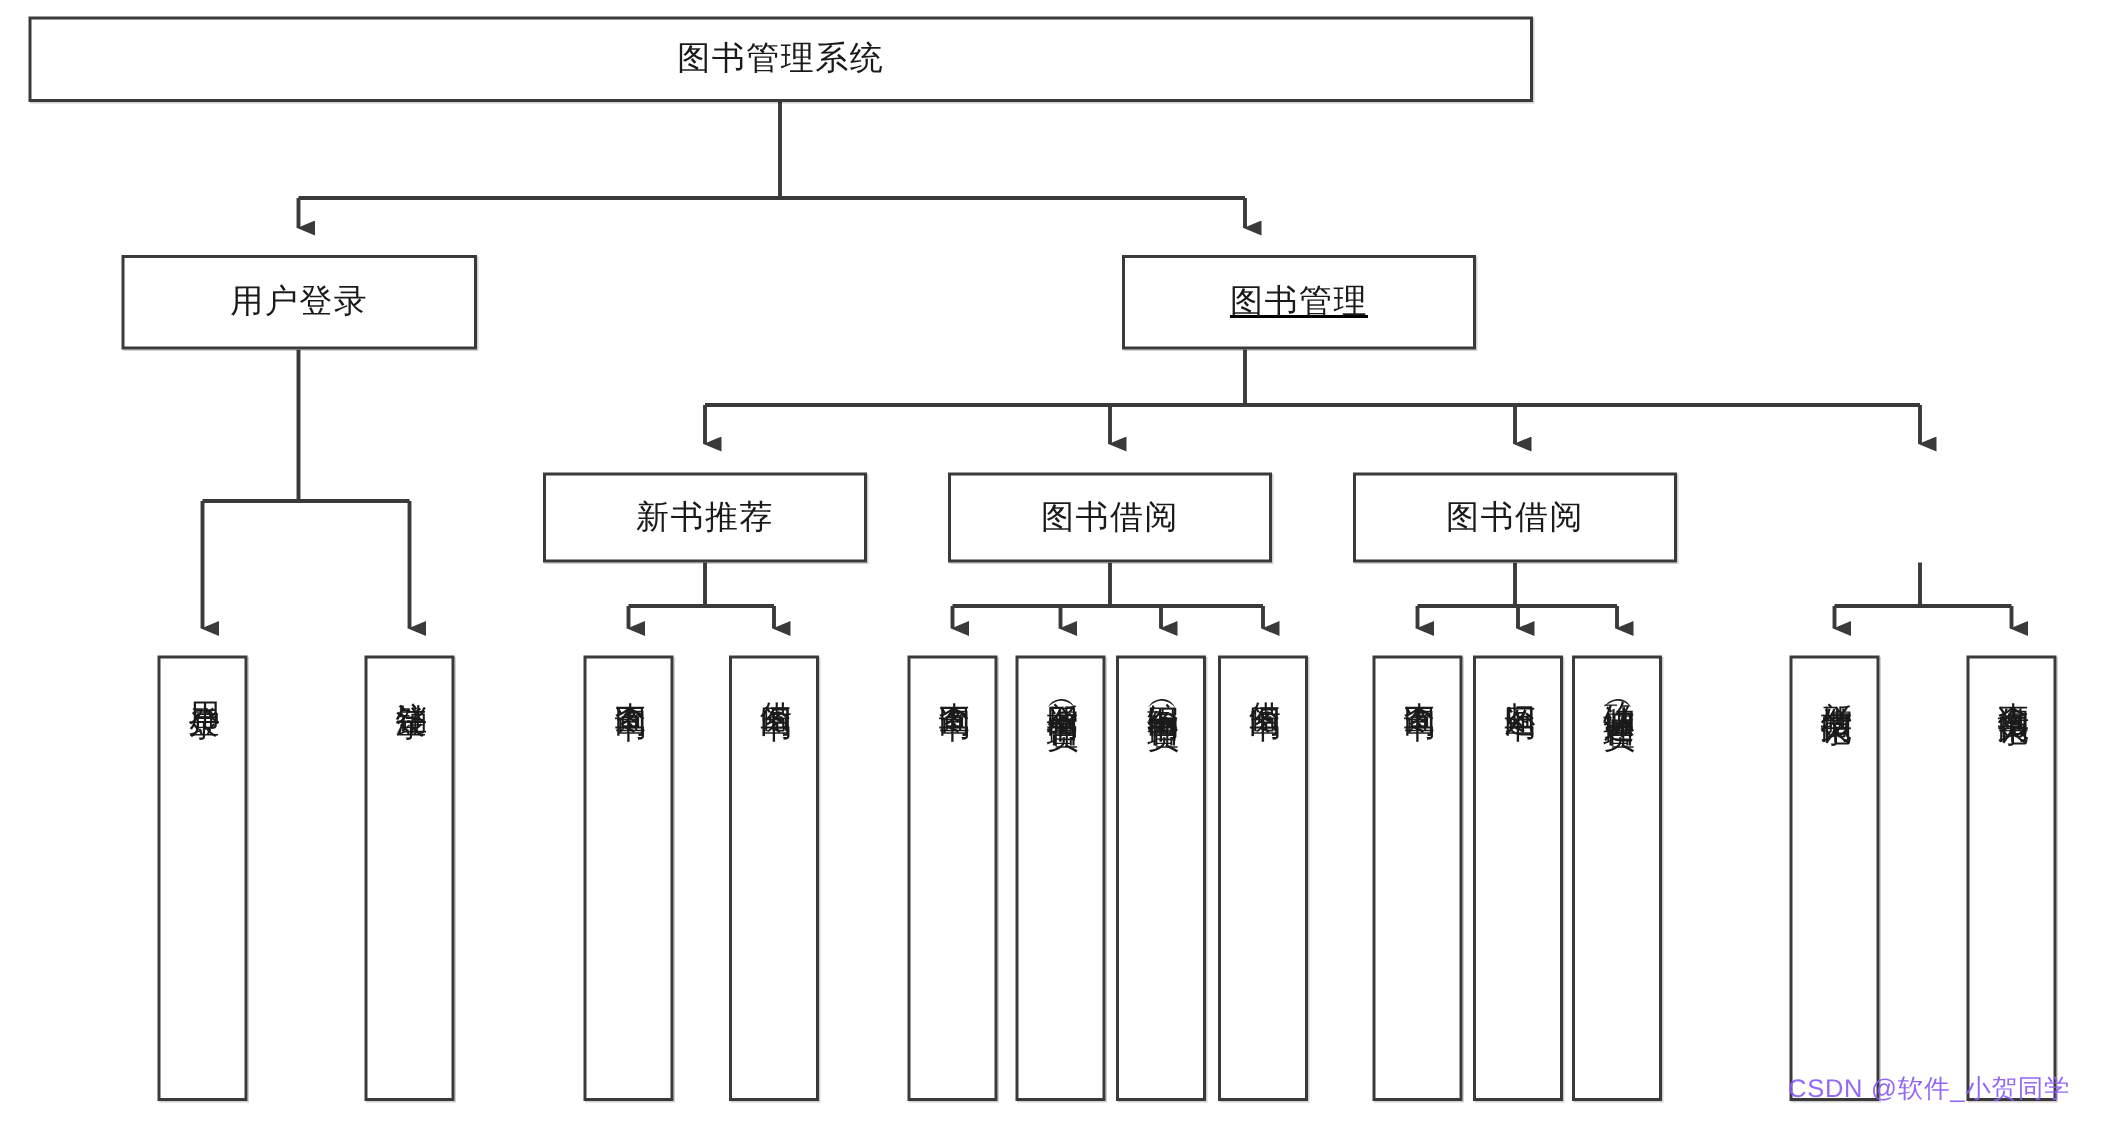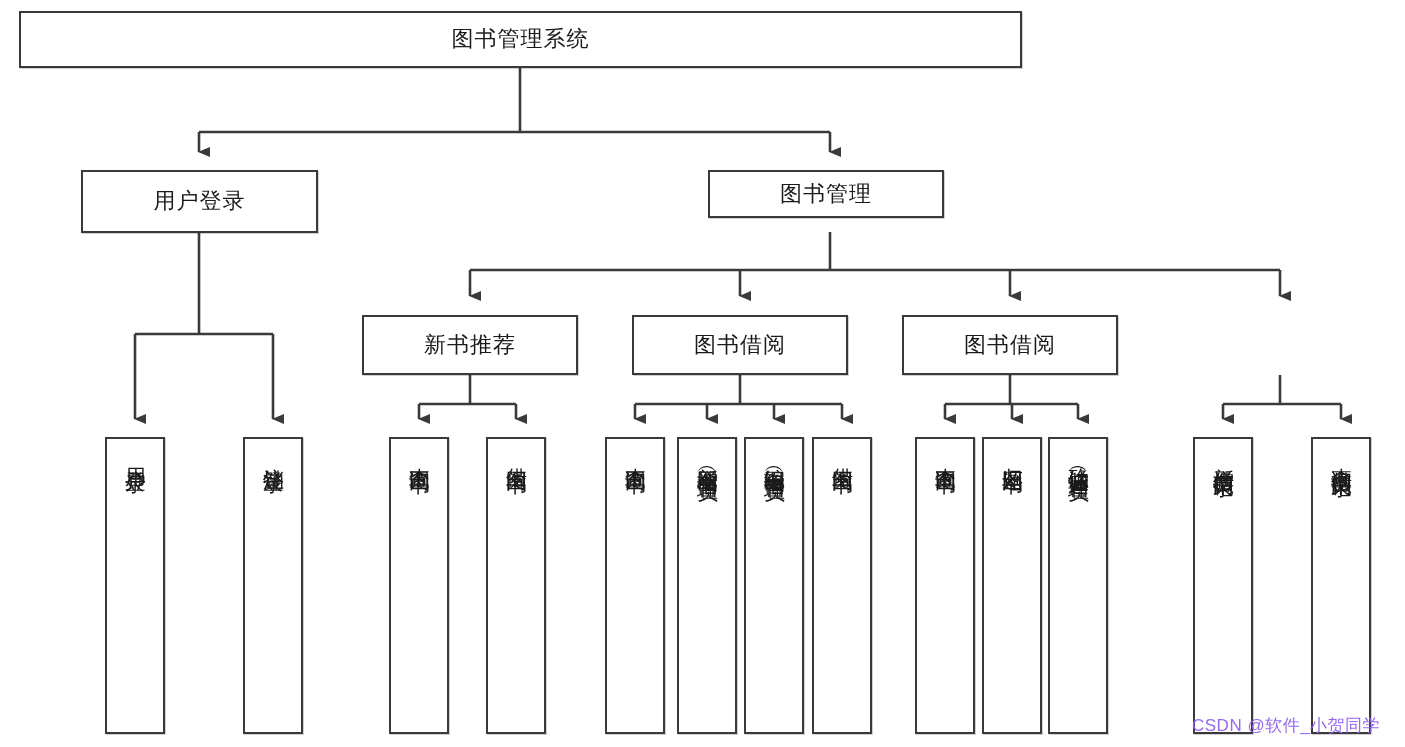--- a/index.html
+++ b/index.html
@@ -120,21 +120,21 @@
     </g>
   </svg>
 
   <div class="node-box" style="left:19px; top:11px; width:1003px; height:57px;">
     <span class="node-label-h">图书管理系统</span>
   </div>
 
   <div class="node-box" style="left:81px; top:170px; width:237px; height:63px;">
     <span class="node-label-h">用户登录</span>
   </div>
-  <div class="node-box" style="left:708px; top:170px; width:236px; height:48px;">
+  <div class="node-box" style="left:748px; top:170px; width:236px; height:63px;text-decoration:underline;">
     <span class="node-label-h">图书管理</span>
   </div>
 
   <div class="node-box" style="left:632px; top:315px; width:216px; height:60px;">
     <span class="node-label-h">图书借阅</span>
   </div>
   <div class="node-box" style="left:362px; top:315px; width:216px; height:60px;">
     <span class="node-label-h">新书推荐</span>
   </div>
   <div class="node-box" style="left:902px; top:315px; width:216px; height:60px;">

